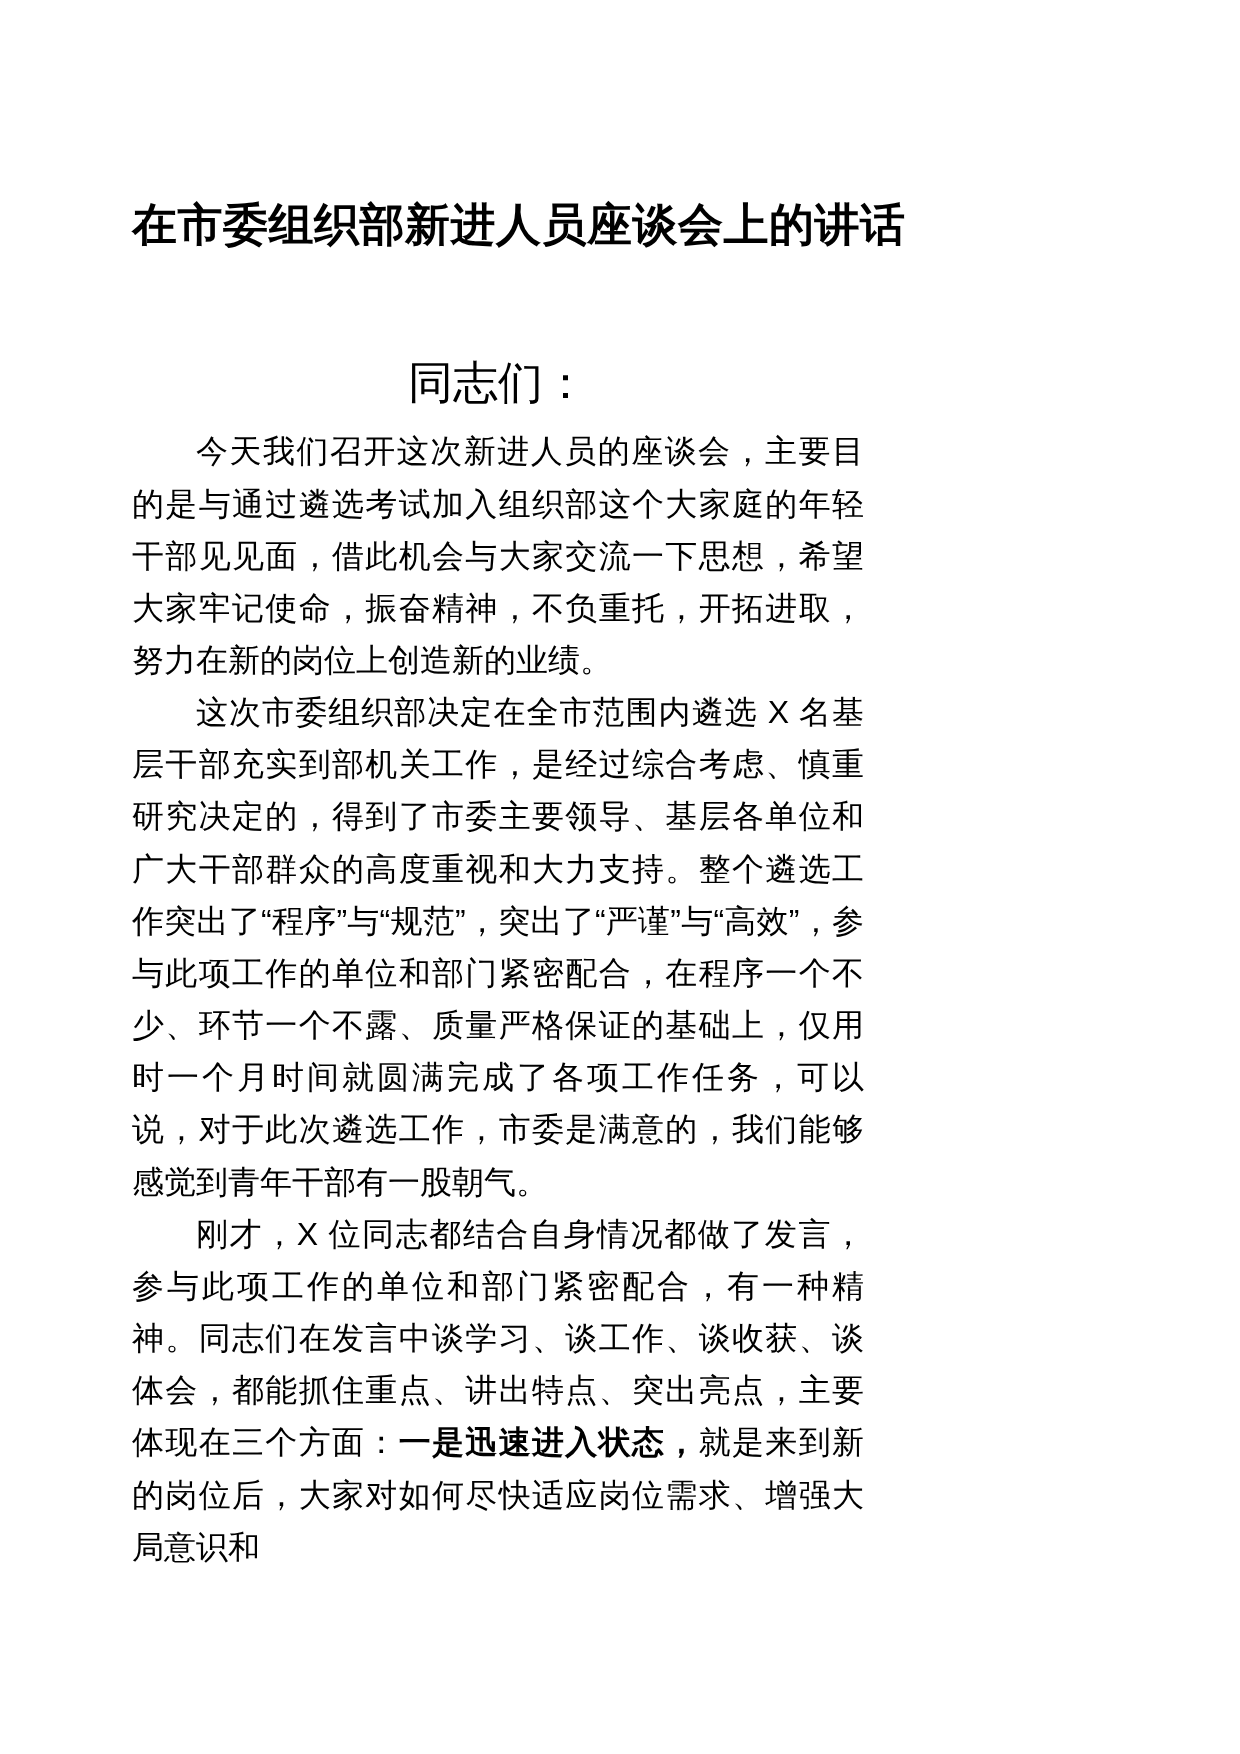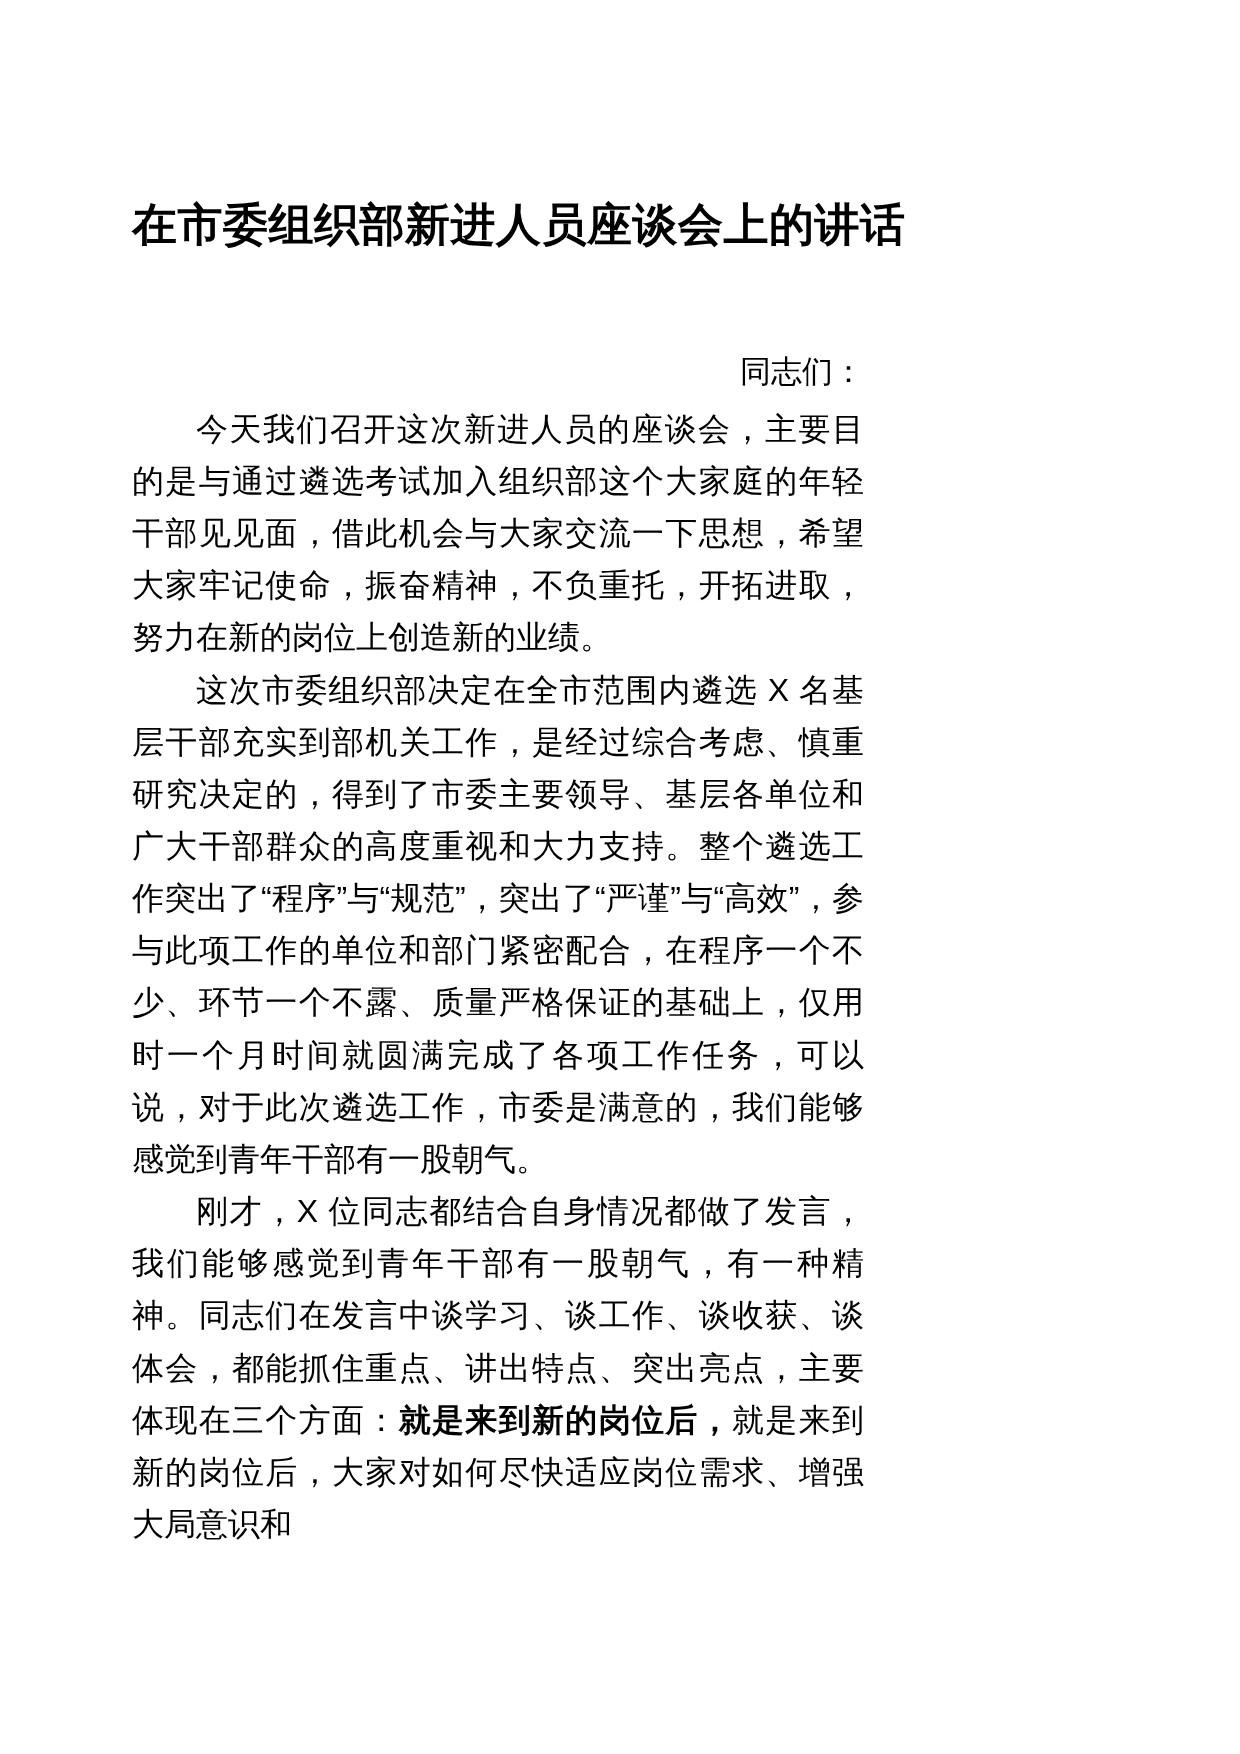--- a/index.html
+++ b/index.html
@@ -30,24 +30,24 @@
     font-size: 45px;
     font-weight: 700;
     letter-spacing: 0.5px;
     line-height: 1.3;
     white-space: nowrap;
   }
   .body-block {
     margin-top: 92px;
   }
   .salutation {
-    font-size: 31px;
+    font-size: 45px;
     line-height: 1.62;
     margin: 0 0 6px 0;
-    text-align: right;
+    text-align: center;
     letter-spacing: 0px;
   }
   .para {
     font-size: 32px;
     line-height: 1.63;
     margin: 0;
     text-align: justify;
     text-align-last: left;
     text-justify: inter-ideograph;
     text-indent: 2em;
@@ -66,16 +66,16 @@
   <h1 class="doc-title">在市委组织部新进人员座谈会上的讲话</h1>
 
   <div class="body-block">
 
     <p class="salutation">同志们：</p>
 
     <p class="para">今天我们召开这次新进人员的座谈会，主要目的是与通过遴选考试加入组织部这个大家庭的年轻干部见见面，借此机会与大家交流一下思想，希望大家牢记使命，振奋精神，不负重托，开拓进取，努力在新的岗位上创造新的业绩。</p>
 
     <p class="para">这次市委组织部决定在全市范围内遴选 X 名基层干部充实到部机关工作，是经过综合考虑、慎重研究决定的，得到了市委主要领导、基层各单位和广大干部群众的高度重视和大力支持。整个遴选工作突出了“程序”与“规范”，突出了“严谨”与“高效”，参与此项工作的单位和部门紧密配合，在程序一个不少、环节一个不露、质量严格保证的基础上，仅用时一个月时间就圆满完成了各项工作任务，可以说，对于此次遴选工作，市委是满意的，我们能够感觉到青年干部有一股朝气。</p>
 
-    <p class="para"><span>刚才，X 位同志都结合自身情况都做了发言，我们能够感觉到青年干部有一股朝气，有一种精神。同志们在发言中谈学习、谈工作、谈收获、谈体会，都能抓住重点、讲出特点、突出亮点，主要体现在三个方面：</span><span class="strong">就是来到新的岗位后，</span><span>就是来到新的岗位后，大家对如何尽快适应岗位需求、增强大局意识和</span></p>
+    <p class="para"><span>刚才，X 位同志都结合自身情况都做了发言，参与此项工作的单位和部门紧密配合，有一种精神。同志们在发言中谈学习、谈工作、谈收获、谈体会，都能抓住重点、讲出特点、突出亮点，主要体现在三个方面：</span><span class="strong">一是迅速进入状态，</span><span>就是来到新的岗位后，大家对如何尽快适应岗位需求、增强大局意识和</span></p>
 
   </div>
 </div>
 
 </body></html>

